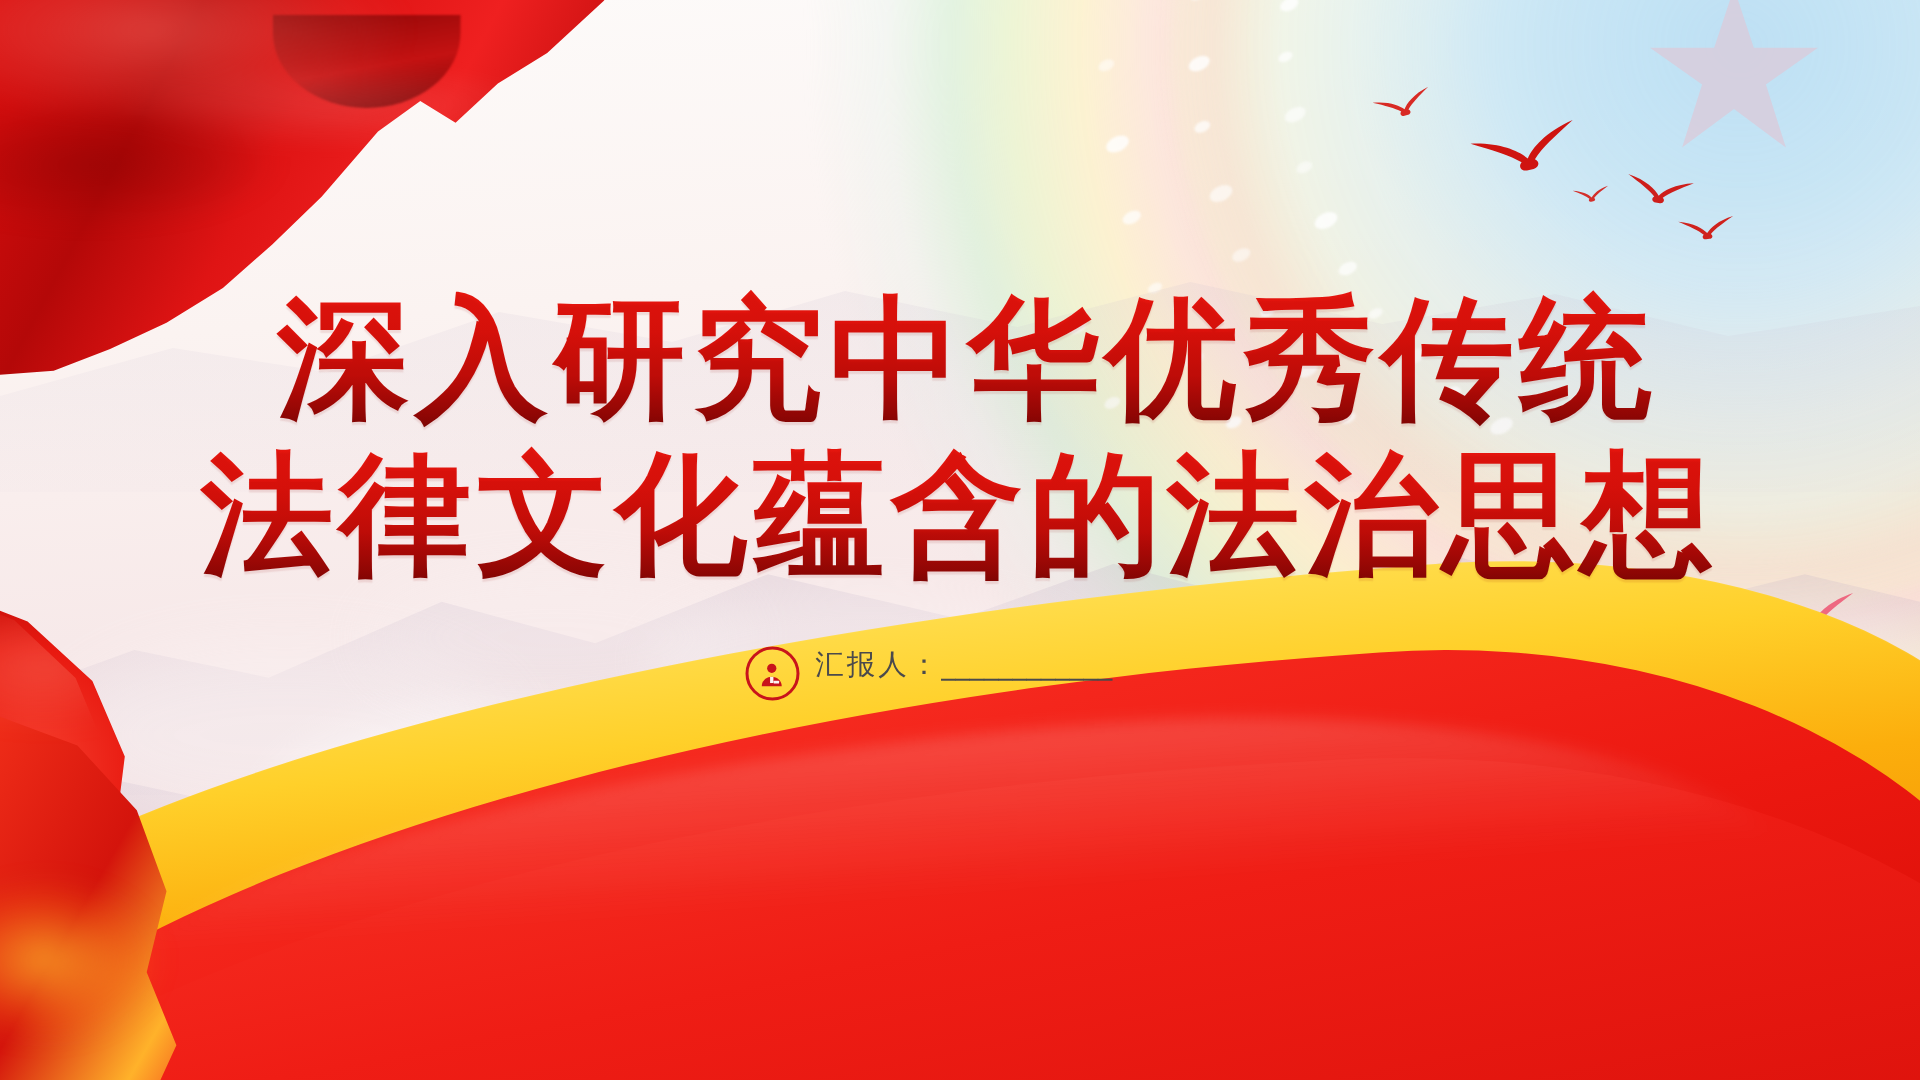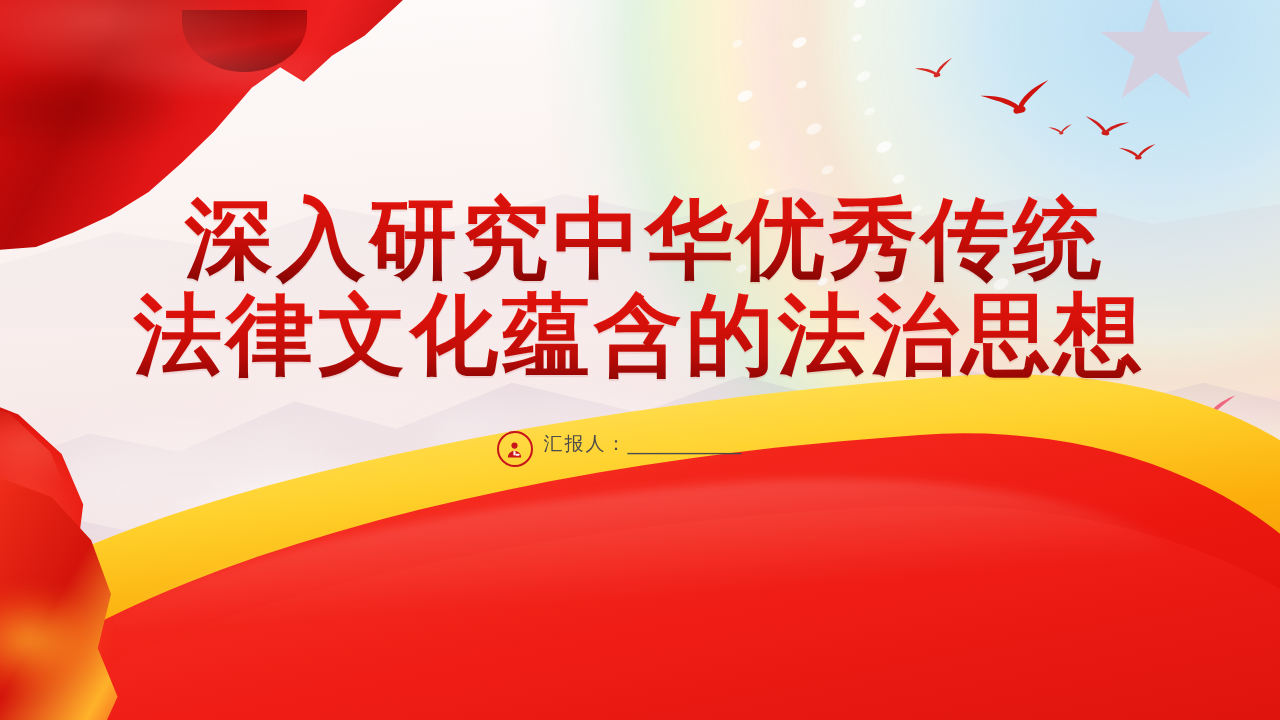--- a/index.html
+++ b/index.html
@@ -127,21 +127,21 @@
   .bird svg { display:block; overflow:visible; }
 
   
   #titleBlock { position:absolute; left:0; top:186px; width:1280px; text-align:center; z-index:40; }
   .tline { font-family:"DejaVu Serif","Liberation Serif",serif; font-weight:700;
     font-size:88px; line-height:104px; letter-spacing:4px;
     background:linear-gradient(180deg,#e8170f 0%,#dd120c 34%,#c30e09 62%,#8e0705 88%,#6d0403 100%);
     -webkit-background-clip:text; background-clip:text; color:transparent;
     text-shadow:0 2px 1px rgba(150,0,0,0.10); white-space:nowrap; }
   .tline.l1 { padding-left:10px; }
-  .tline.l2 { padding-left:0px;font-family:Liberation Mono, monospace; }
+  .tline.l2 { padding-left:0px; }
 
   
   #metaRow { position:absolute; left:0; top:430px; width:1224px; z-index:40;
     display:flex; justify-content:center; align-items:flex-start; gap:78px; padding-left:14px; }
   .metaItem { display:flex; align-items:flex-start; gap:11px; }
   .metaIcon { width:36px; height:36px; border:2.2px solid #c8141b; border-radius:50%;
     display:flex; align-items:center; justify-content:center; flex:0 0 auto; margin-top:1px; }
   .metaIcon svg { display:block; }
   .metaText { font-family:"DejaVu Sans","Liberation Sans",sans-serif; font-size:19px;
     color:#4b4a4c; letter-spacing:1px; max-width:212px; line-height:27px; word-break:break-all; }

